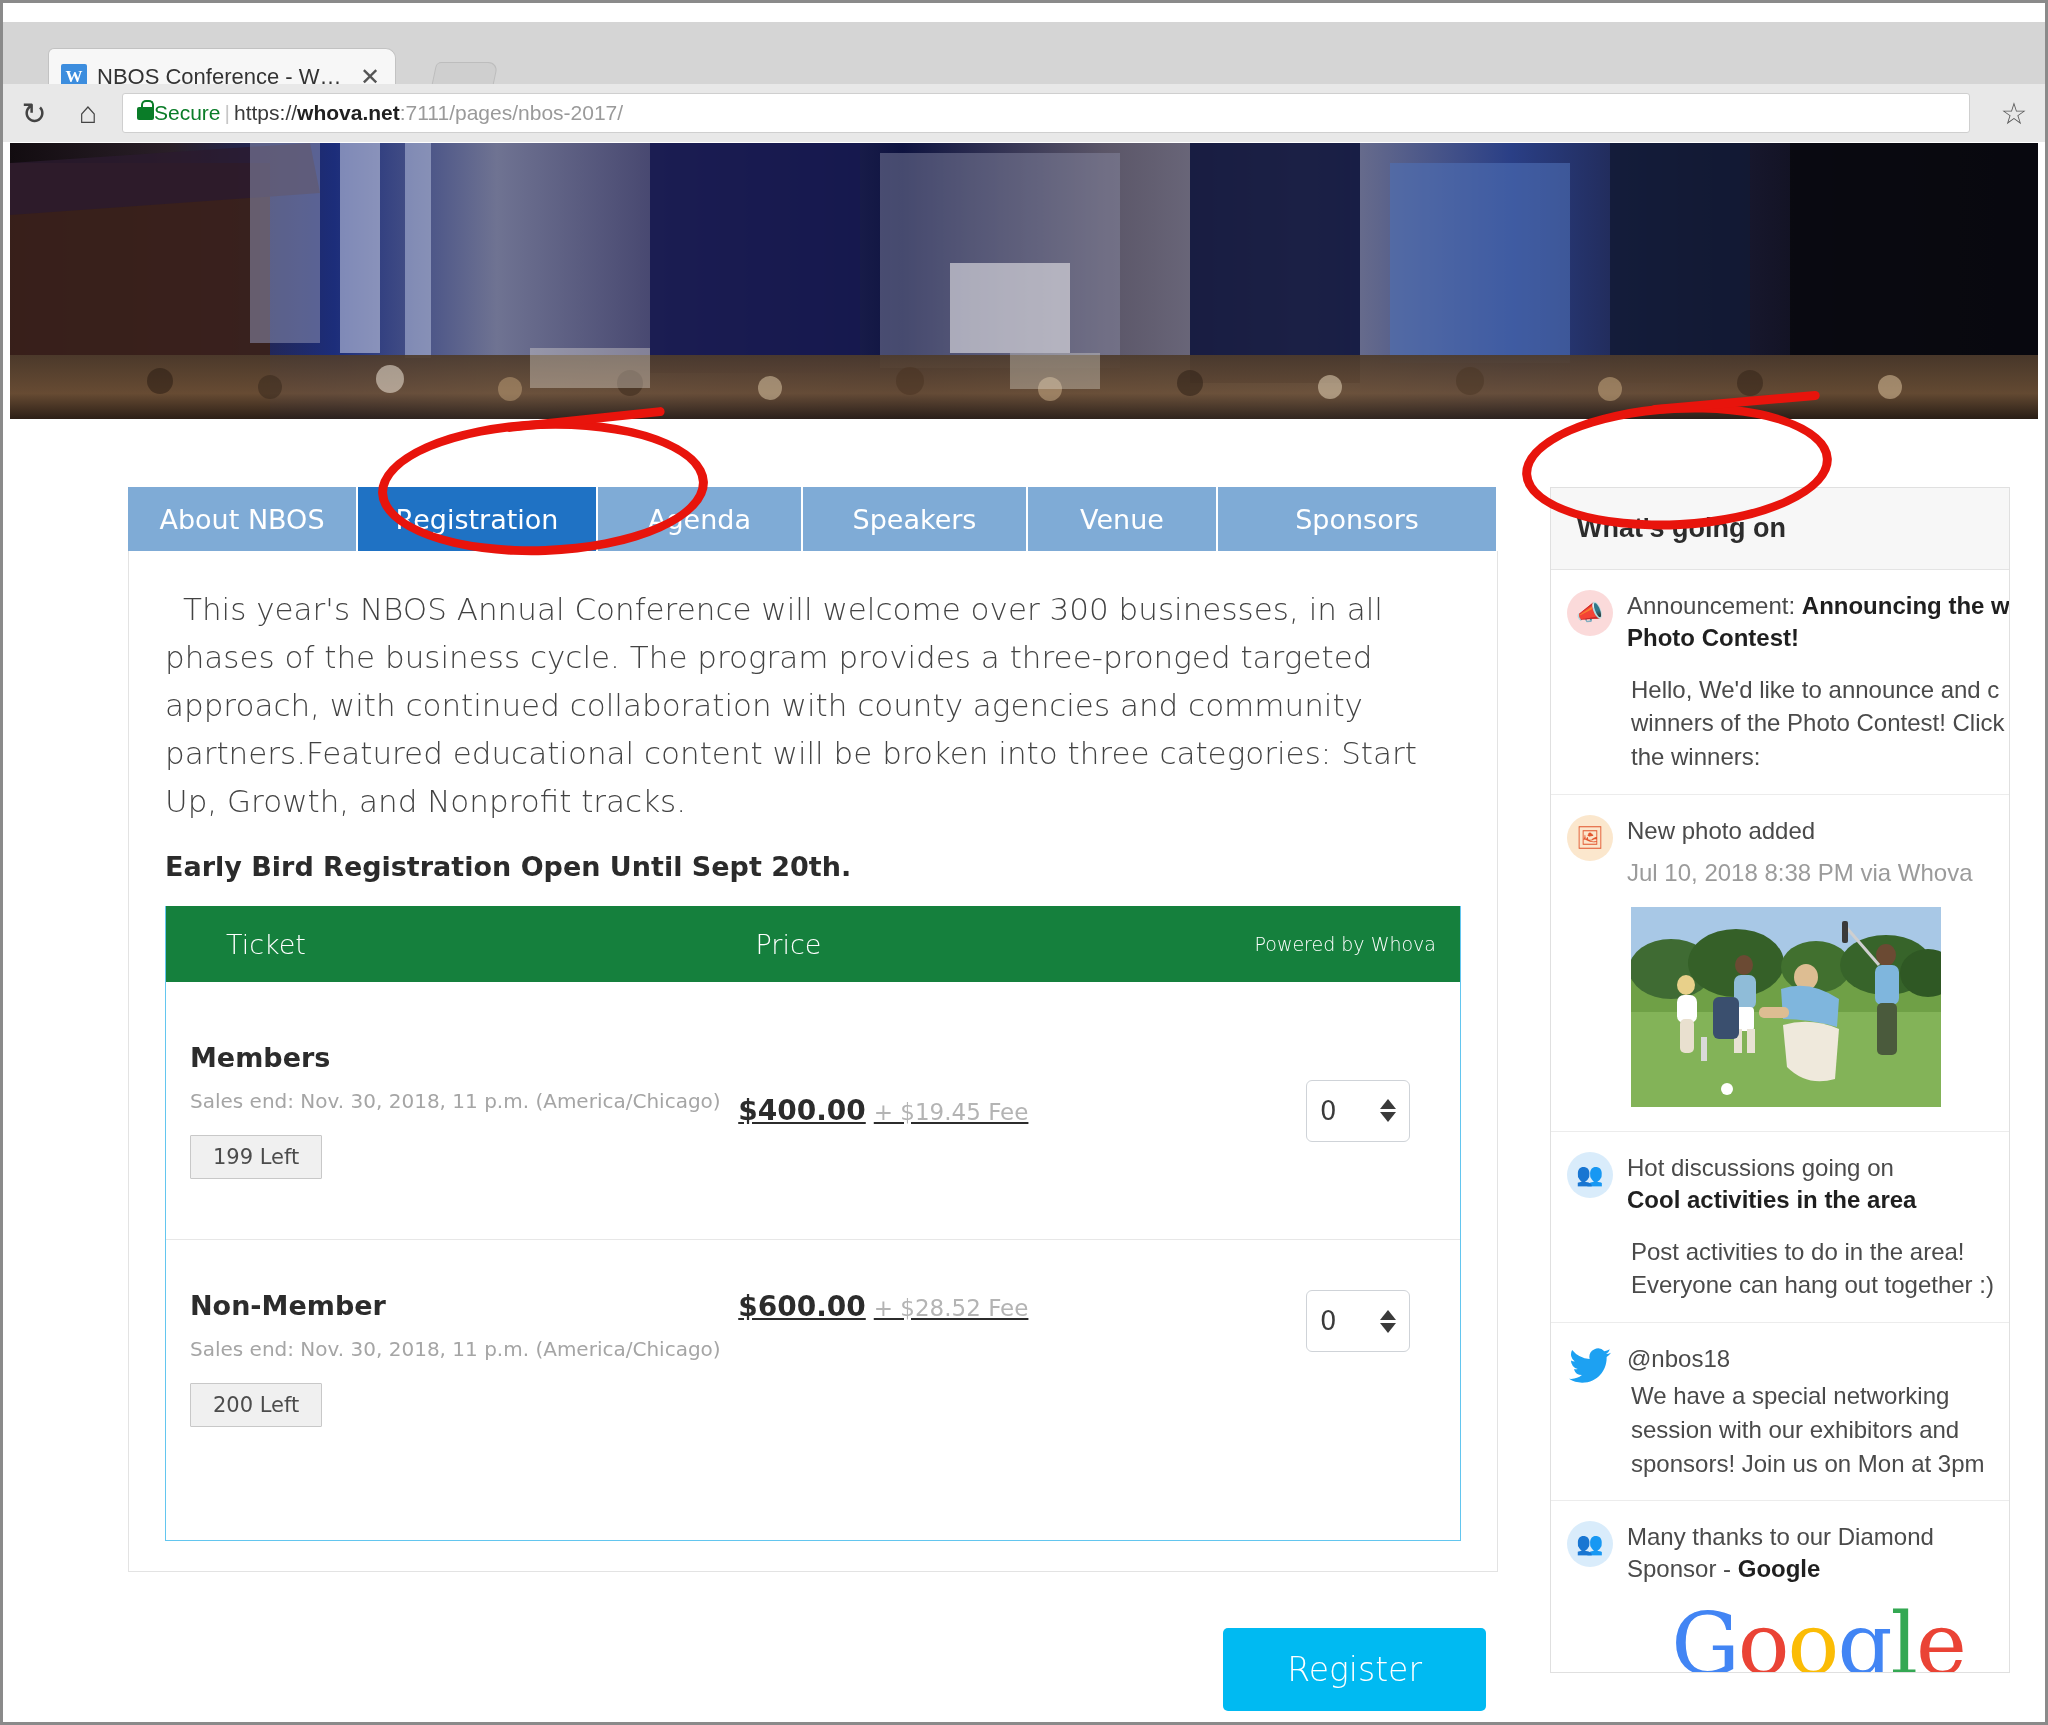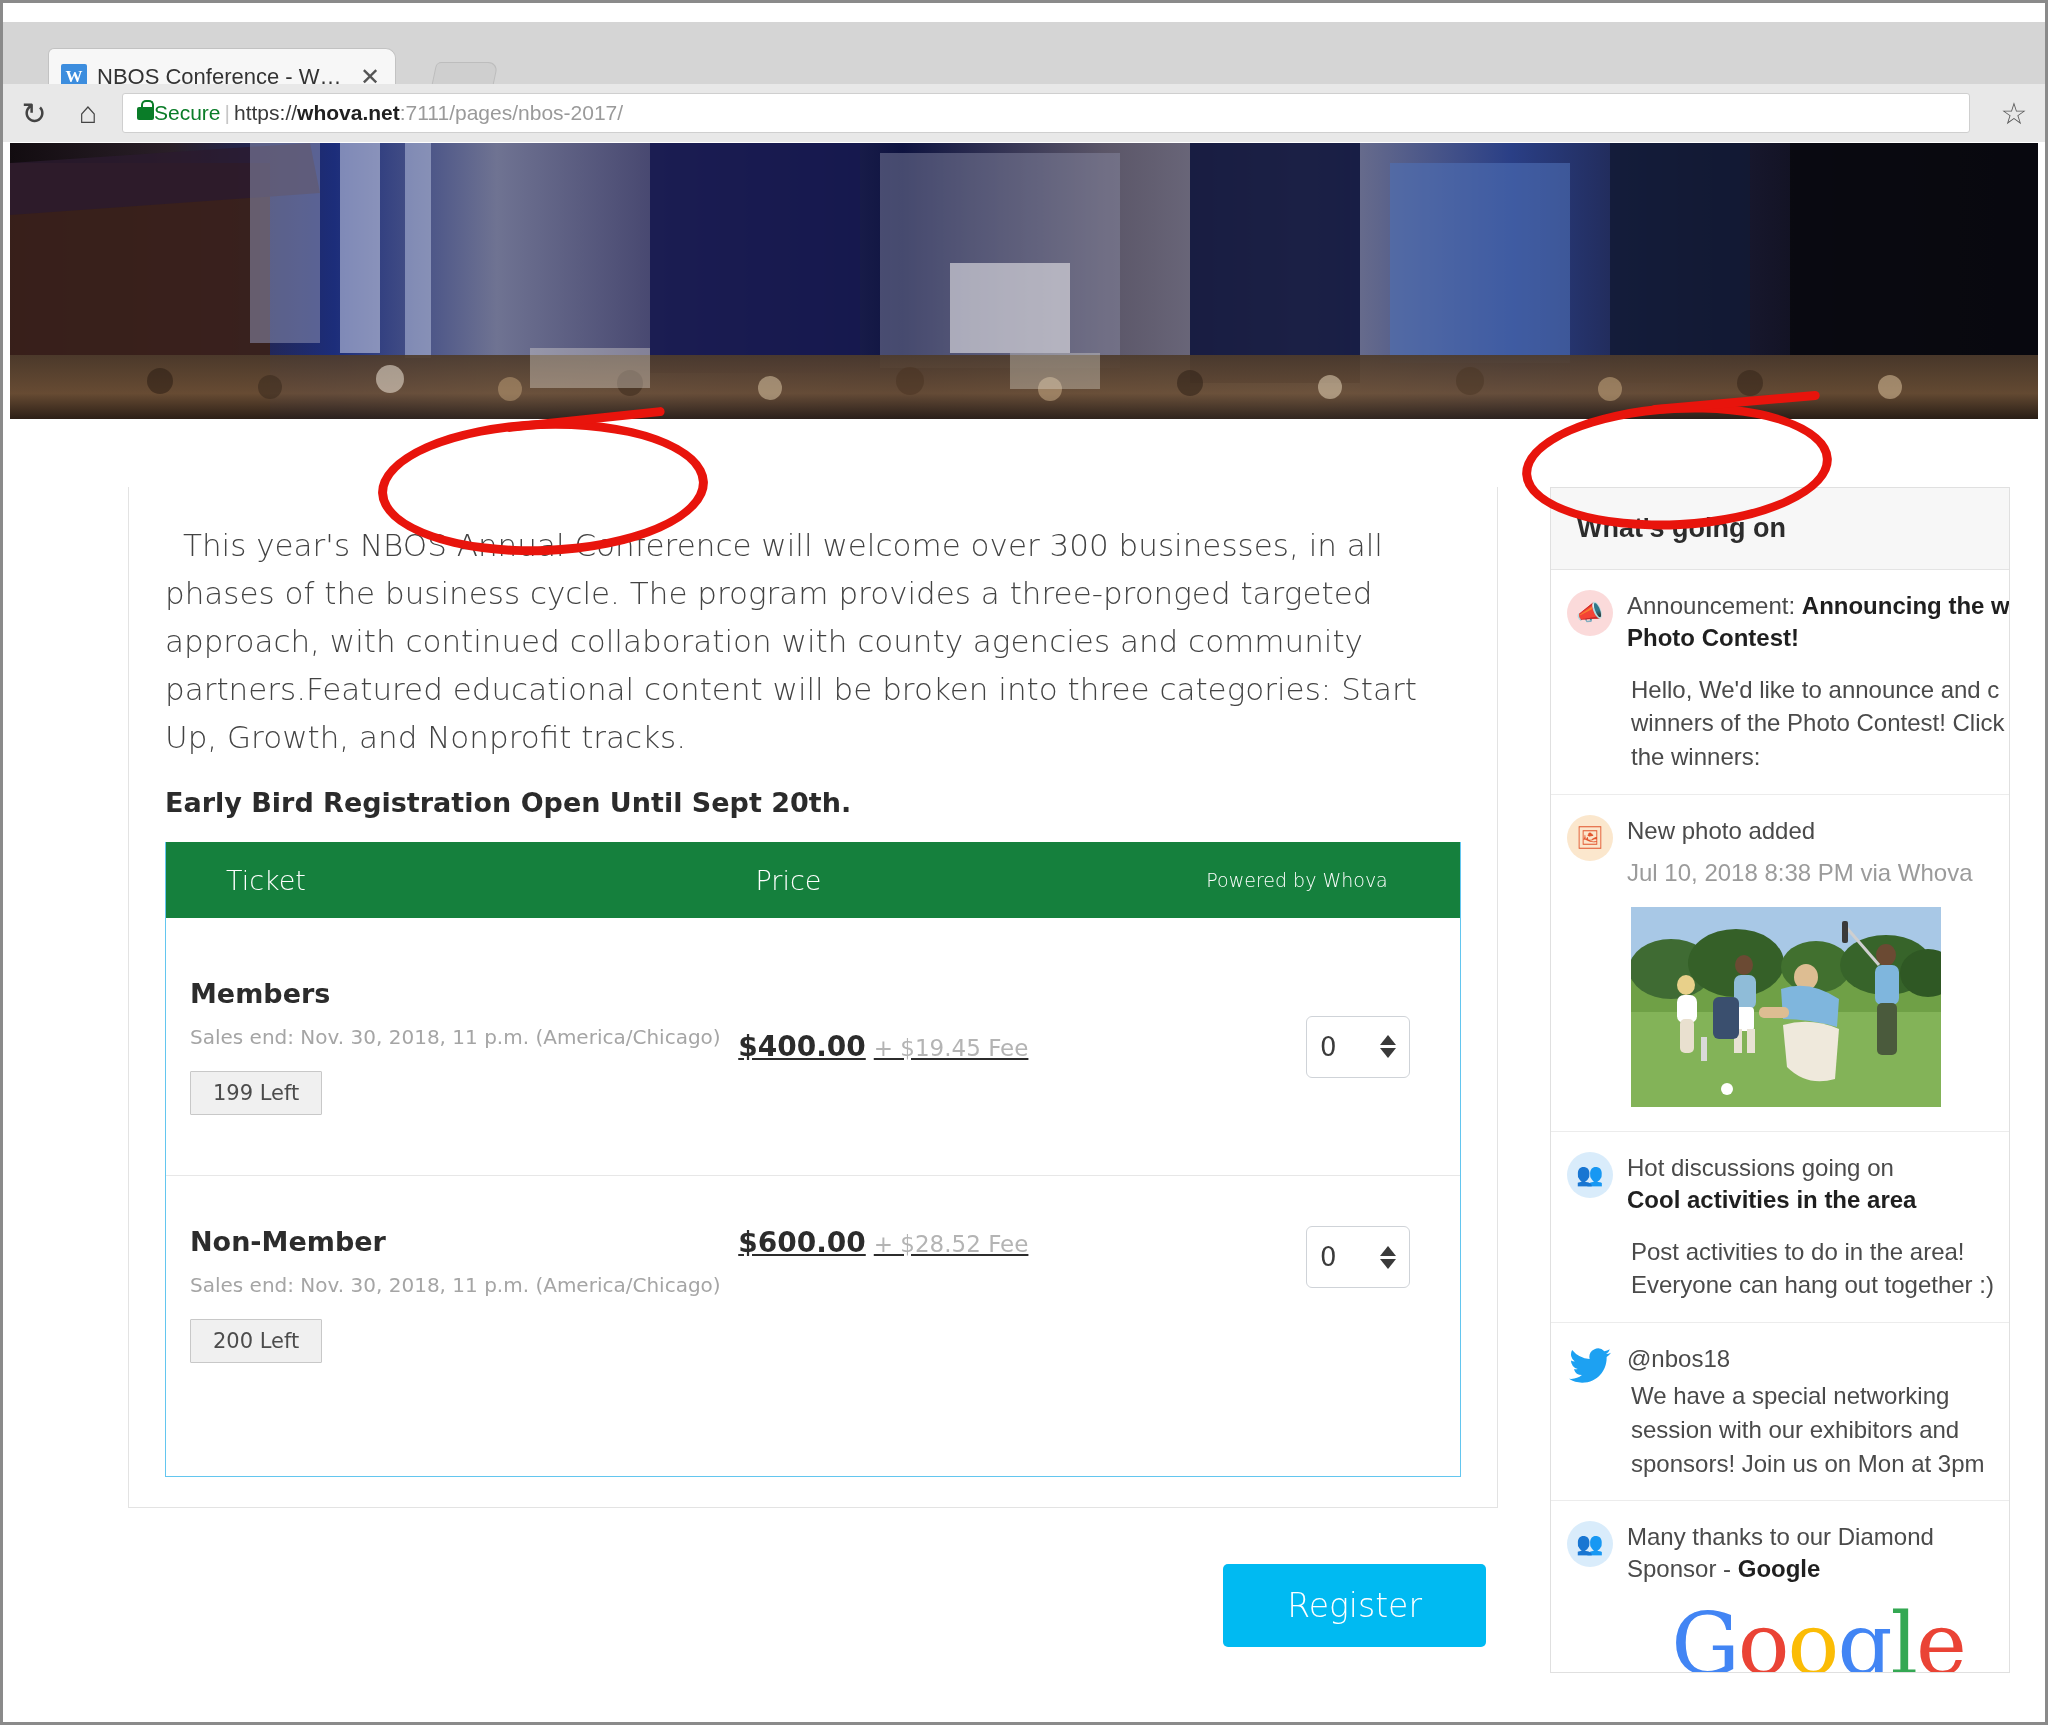--- a/index.html
+++ b/index.html
@@ -73,21 +73,21 @@
   .intro { font-size:31px; line-height:1.55; color:#434343; font-weight:300;
            font-family:"DejaVu Sans", sans-serif; text-indent:18px; }
   .early-bird { font-size:27px; font-weight:bold; color:#2b2b2b; margin-top:26px;
                 font-family:"DejaVu Sans", sans-serif; }
 
   .ticket-box { margin-top:24px; border:1px solid #63c6ef; border-top:none; }
   .ticket-head { display:flex; align-items:center; height:76px; background:#15803d; color:#fff;padding-left:36px; }
   .th-ticket { width:44%; padding-left:24px; font-size:27px; font-weight:300;
                font-family:"DejaVu Sans", sans-serif; }
   .th-price { width:32%; font-size:27px; font-weight:300; font-family:"DejaVu Sans", sans-serif; }
-  .th-powered { flex:1 1 auto; text-align:center; padding-right:24px; font-size:19px; font-weight:300;
+  .th-powered { flex:1 1 auto; text-align:right; padding-right:24px; font-size:19px; font-weight:300;
                 font-family:"DejaVu Sans", sans-serif; }
 
   .ticket-row { display:flex; align-items:center; min-height:258px; padding:0 24px;
                 border-bottom:1px solid #e7e7e7; background:#fff; }
   .ticket-row:last-child { border-bottom:none; min-height:300px; align-items:flex-start; padding-top:50px; }
   .tr-left { width:44%; }
   .tr-name { font-size:27px; font-weight:bold; color:#2c2c2c; font-family:"DejaVu Sans", sans-serif; }
   .tr-sales { font-size:20px; color:#a5a5a5; margin-top:16px; font-family:"DejaVu Sans", sans-serif; }
   .tr-left-badge { display:inline-block; margin-top:22px; padding:9px 22px; font-size:21px;
                    color:#4c4c4c; background:#f0f0f0; border:1px solid #c8c8c8; border-radius:1px;
@@ -231,20 +231,40 @@
         <rect x="520" y="205" width="120" height="40" fill="#f0ece2"></rect>
         <rect x="1000" y="210" width="90" height="36" fill="#e6e2d6"></rect>
       </g>
     </svg>
   </div>
 
   <div class="page">
 
     <div class="main-col">
 
+      <div class="navtabs">
+        <div class="navtab" style="width:230px">
+            <span>About NBOS</span>
+          </div>
+        <div class="navtab active" style="width:240px">
+            <span>Registration</span>
+          </div>
+        <div class="navtab" style="width:205px">
+            <span>Agenda</span>
+          </div>
+        <div class="navtab" style="width:225px">
+            <span>Speakers</span>
+          </div>
+        <div class="navtab" style="width:190px">
+            <span>Venue</span>
+          </div>
+        <div class="navtab" style="width:278px; border-right:none">
+            <span>Sponsors</span>
+          </div>
+      </div>
 
       <div class="content-card">
         <p class="intro">This year's NBOS Annual Conference will welcome over 300 businesses, in all phases of the business cycle. The program provides a three-pronged targeted approach, with continued collaboration with county agencies and community partners.Featured educational content will be broken into three categories: Start Up, Growth, and Nonprofit tracks.</p>
         <p class="early-bird">Early Bird Registration Open Until Sept 20th.</p>
 
         <div class="ticket-box">
           <div class="ticket-head">
             <div class="th-ticket">Ticket</div>
             <div class="th-price">Price</div>
             <div class="th-powered">Powered by Whova</div>

